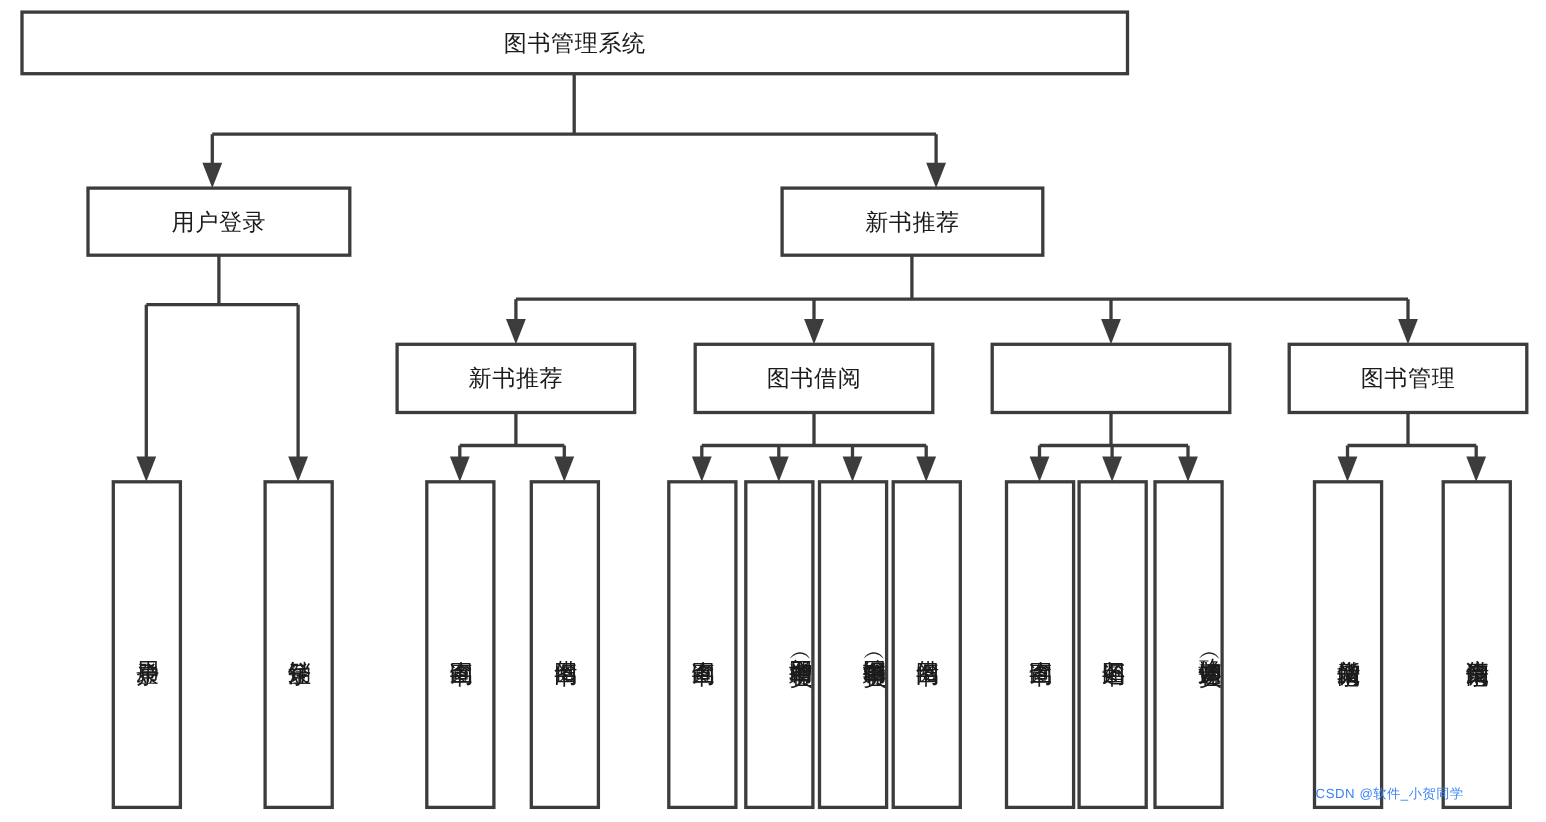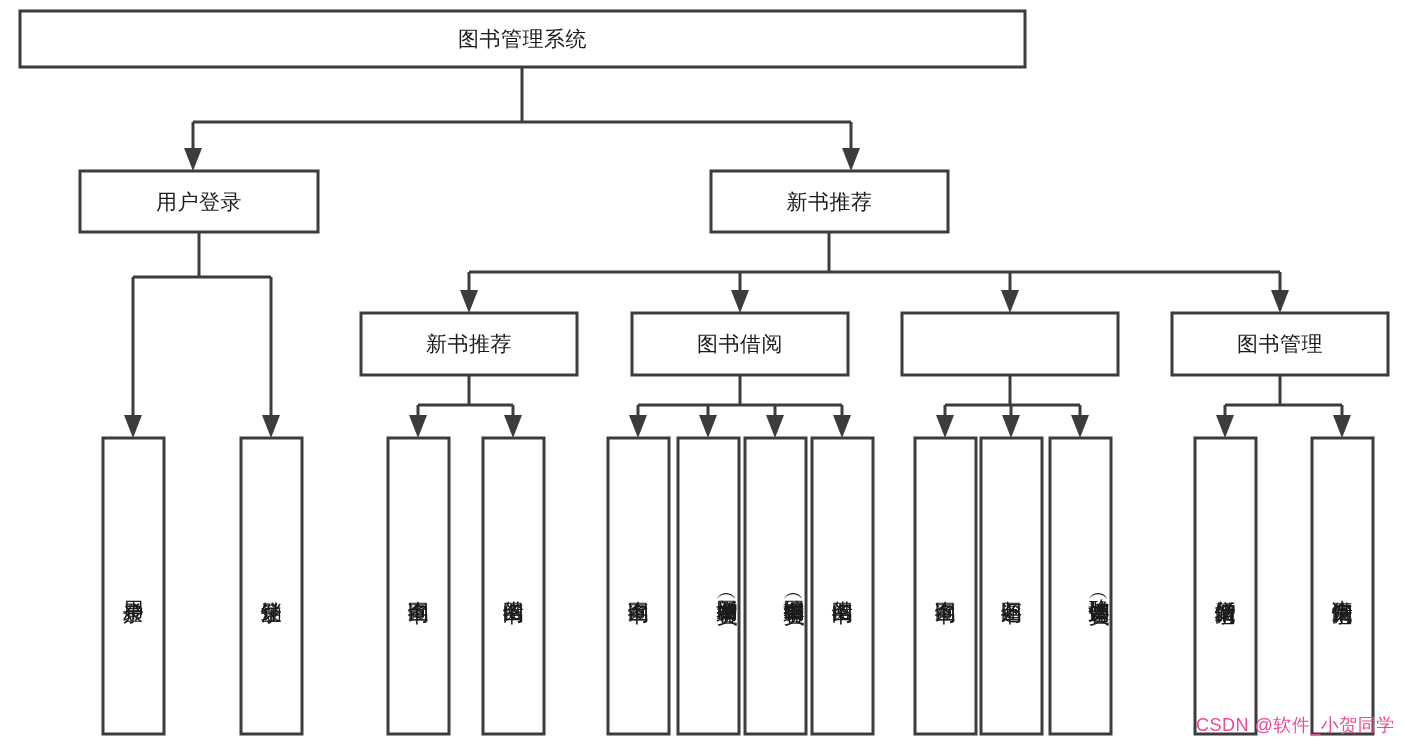--- a/index.html
+++ b/index.html
@@ -62,22 +62,22 @@
     font-size: 21px;
     line-height: 1.12;
     text-align: center;
     writing-mode: vertical-rl;
     text-orientation: upright;
     letter-spacing: 1px;
     pointer-events: none;
   }
   .watermark {
     position: absolute;
-    color: #ec4899;
-    font-size: 18px;
+    color: #3b82f6;
+    font-size: 12px;
     white-space: nowrap;
     letter-spacing: 0.5px;
   }
 </style>
 </head>
 <body>
 
 <div id="diagram-root">
 
   <svg id="tree-svg" viewBox="0 0 1405 747">

